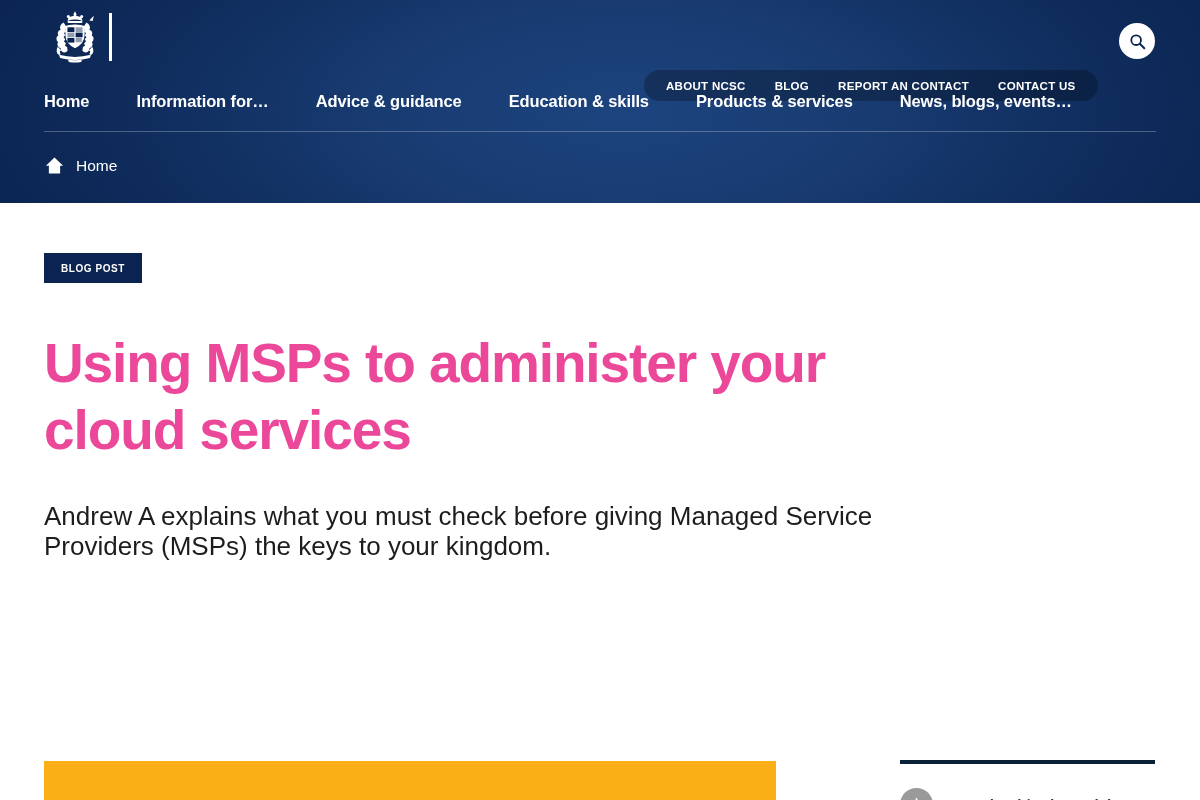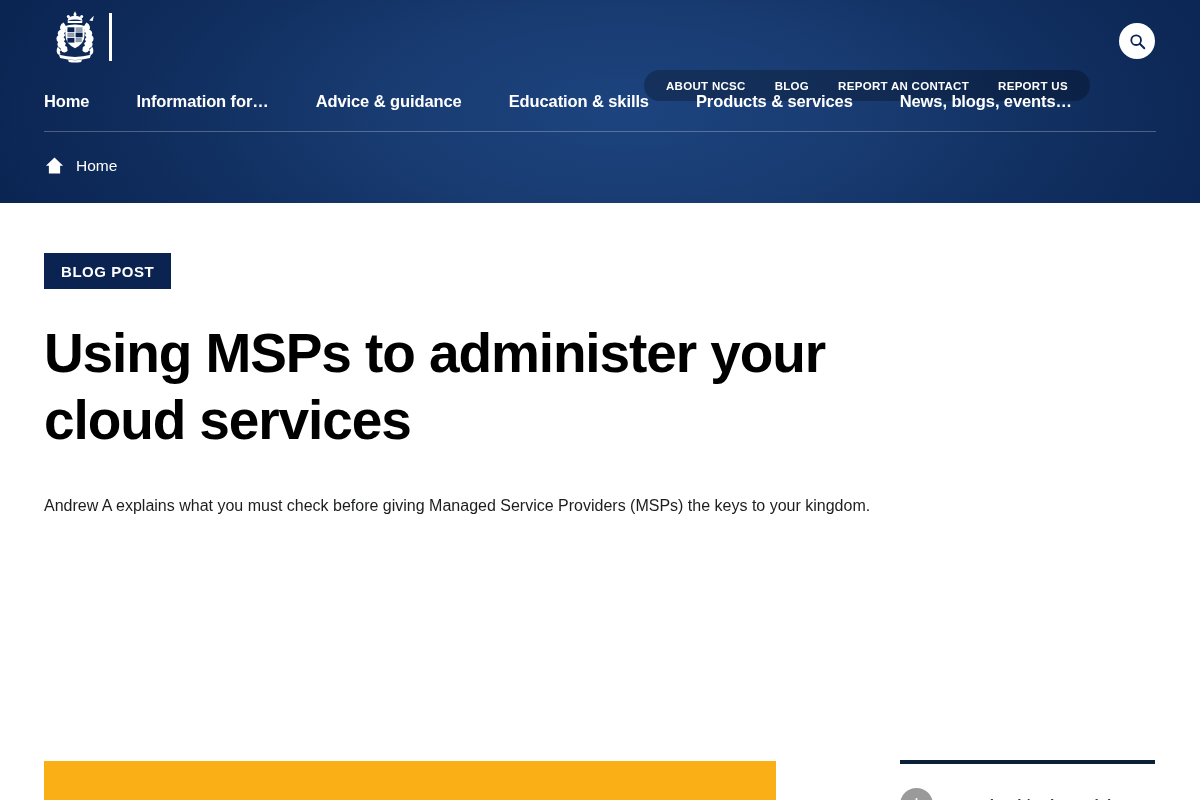--- a/index.html
+++ b/index.html
@@ -90,36 +90,36 @@
   }
 
   
   .page{ position:relative; width:1200px; height:597px; background:#ffffff; }
 
   .article{ position:absolute; left:44px; top:50px; width:835px; }
 
   .badge{
     display:inline-block;
     background:#0b2350; color:#ffffff;
-    font-size:15px; font-weight:700; letter-spacing:0.55px;
+    font-size:10px; font-weight:700; letter-spacing:0.55px;
     padding:10px 17px 9px 17px;
   }
 
   .headline{
-    margin-top:31px;
-    color:#000000;
+    margin-top:47px;
+    color:#ec4899;
     font-size:55px; line-height:67px;
     font-weight:700; letter-spacing:-1.1px;
     max-width:790px;
   }
 
   .standfirst{
     margin-top:37px;
     color:#1c1d1f;
-    font-size:16px; line-height:30px;
+    font-size:26px; line-height:30px;
     font-weight:400; max-width:840px;
   }
 
   
   .hero{
     position:absolute; left:44px; top:558px;
     width:732px; height:242px; overflow:hidden;
     background:#FBAF17;
   }
   .hero svg{ display:block; width:732px; height:300px; }
@@ -182,21 +182,21 @@
           <path d="M24 50.6 q7 1.5 14 0 l-0.8 2.3 q-6.2 1.2-12.4 0 Z"></path>
         </g>
       </svg>
       <span class="logo-rule"></span>
     </a>
 
     <nav class="util-pill">
       <a class="util-link" href="#">ABOUT NCSC</a>
       <a class="util-link" href="#">BLOG</a>
       <a class="util-link" href="#">REPORT AN CONTACT</a>
-      <a class="util-link" href="#">REPORT US</a>
+      <a class="util-link" href="#">CONTACT US</a>
     </nav>
 
     <button class="search-btn">
       <svg viewBox="0 0 20 20">
         <circle cx="8.4" cy="8.4" r="5.7" fill="none" stroke="#0b2350" stroke-width="2.1"></circle>
         <line x1="12.7" y1="12.7" x2="18" y2="18" stroke="#0b2350" stroke-width="2.3" stroke-linecap="round"></line>
       </svg>
     </button>
 
     <nav class="main-nav">

